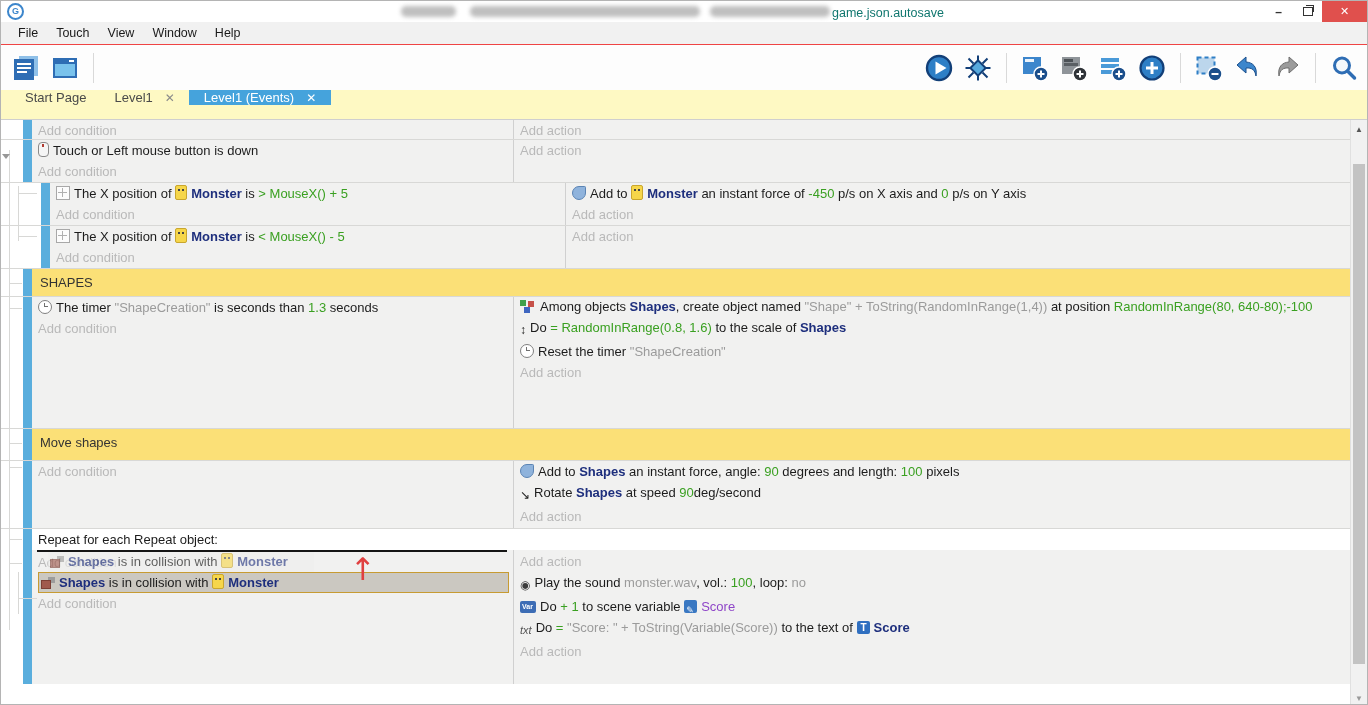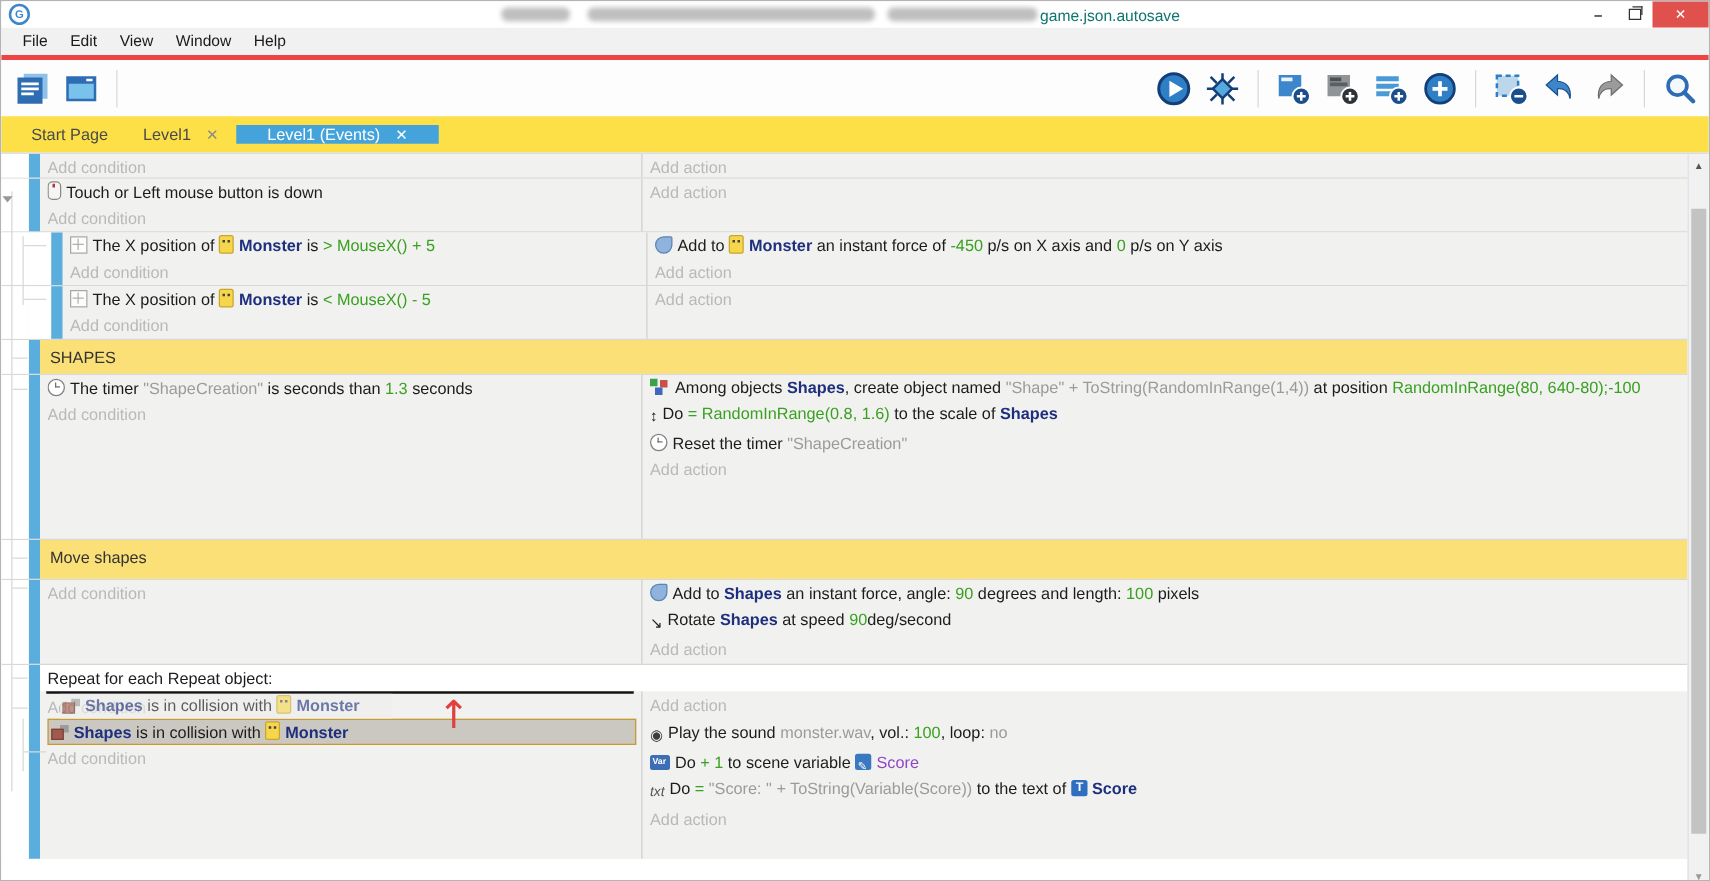--- a/index.html
+++ b/index.html
@@ -15,45 +15,45 @@
   .titletext{position:absolute;left:831px;top:5px;font-size:12.5px;color:#0f766e;}
   .wincontrols{position:absolute;right:0;top:0;display:flex;height:21px;}
   .wbtn{width:29px;height:21px;display:flex;align-items:center;justify-content:center;color:#333;font-size:12px;}
   .wbtn.min::before{content:"–";font-weight:bold;}
   .restore-glyph{width:8px;height:7px;border:1px solid #333;background:#fff;position:relative;}
   .restore-glyph::before{content:"";position:absolute;left:2px;top:-3px;width:7px;height:6px;
         border:1px solid #333;border-left:none;border-bottom:none;}
   .wbtn.close{width:45px;background:#e0504d;color:#fff;}
   .wbtn.close::before{content:"✕";font-size:11px;}
   
-  .menubar{height:22px;background:#f1f1f1;border-bottom:4px solid #ef4444;display:flex;align-items:flex-end;padding-left:8px;}
+  .menubar{height:22px;background:#f1f1f1;border-bottom:1px solid #ef4444;display:flex;align-items:flex-end;padding-left:8px;}
   .menuitem{font-size:12.5px;color:#1a1a1a;padding:0 9px;line-height:22px;}
   
   .toolbar{height:45px;background:#fdfdfd;display:flex;align-items:center;}
   .tbgroup{display:flex;align-items:center;gap:9px;}
   .tbleft{margin-left:10px;}
   .tbright{margin-left:auto;margin-right:8px;}
   .tbsep{width:1px;height:30px;background:#d9d9d9;margin:0 4px;}
   .tbicon{width:30px;height:30px;display:flex;align-items:center;justify-content:center;}
   
-  .tabbar{height:29px;background:#fde047;display:flex;align-items:center;padding-left:10px;font-size:13px;}
+  .tabbar{height:29px;background:#fef9c3;display:flex;align-items:flex-start;padding-left:10px;font-size:13px;}
   .tab{display:flex;align-items:center;color:#4a4a4a;padding:0 14px;}
   .tab .tclose{margin-left:12px;color:#8a8a8a;font-size:12px;}
   .tab .tclose::before{content:"✕";}
-  .tab.active{background:#45a3dc;color:#fff;padding:0 25px;}
+  .tab.active{background:#45a3dc;color:#fff;padding:0 15px;}
   .tab.active .tclose{color:#fff;}
   
   .sheet{position:relative;height:588px;border-top:1px solid #cfcfcf;background:#fff;overflow:hidden;}
   .rows{position:absolute;left:0;top:0;right:17px;}
   .erow{display:flex;background:#f1f1f0;border-bottom:1px solid #d8d8d6;box-sizing:border-box;position:relative;}
   .rail{width:22px;background:#fff;flex:none;position:relative;}
   .indent{width:18px;background:#fff;flex:none;}
   .bar{width:9px;background:#5aaedd;flex:none;}
   .cond{width:482px;flex:none;border-right:1px solid #d0d0d0;box-sizing:border-box;padding-left:6px;min-width:0;}
-  .cond.sub{width:468px;}
+  .cond.sub{width:516px;}
   .act{flex:1;padding-left:6px;min-width:0;}
   .line{line-height:21px;font-size:13px;color:#1c1c1c;white-space:nowrap;overflow:hidden;}
   .line.wrap{white-space:normal;line-height:20px;}
   .ph{color:#b9b9b9;}
   .seg-o{color:#1e2f7d;font-weight:bold;}
   .seg-e{color:#3aa021;}
   .seg-q{color:#9b9b9b;}
   .seg-v{color:#8f46c8;}
   .erow.section .banner{flex:1;background:#fbe077;line-height:27px;padding-left:8px;font-size:13px;color:#333;}
   
@@ -128,21 +128,21 @@
       <div class="wbtn min"></div>
       <div class="wbtn">
           <span class="restore-glyph"></span>
         </div>
       <div class="wbtn close"></div>
     </div>
   </div>
 
   <div class="menubar">
     <span class="menuitem">File</span>
-    <span class="menuitem">Edit</span>
+    <span class="menuitem">Touch</span>
     <span class="menuitem">View</span>
     <span class="menuitem">Window</span>
     <span class="menuitem">Help</span>
   </div>
 
   <div class="toolbar">
     <div class="tbgroup tbleft">
       <span class="tbicon">
         <svg viewBox="0 0 30 30" width="30" height="30">
             <rect x="8" y="3" width="19" height="20" fill="#8fc0e8"></rect>

